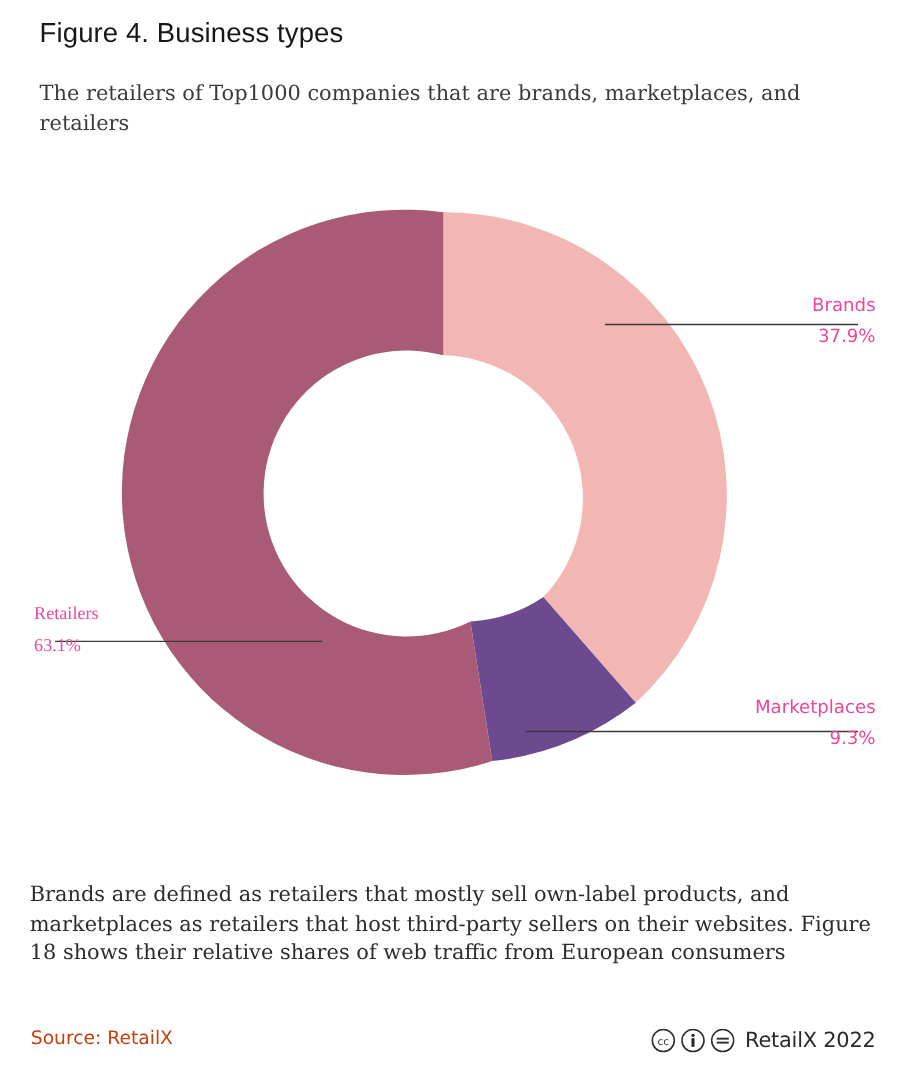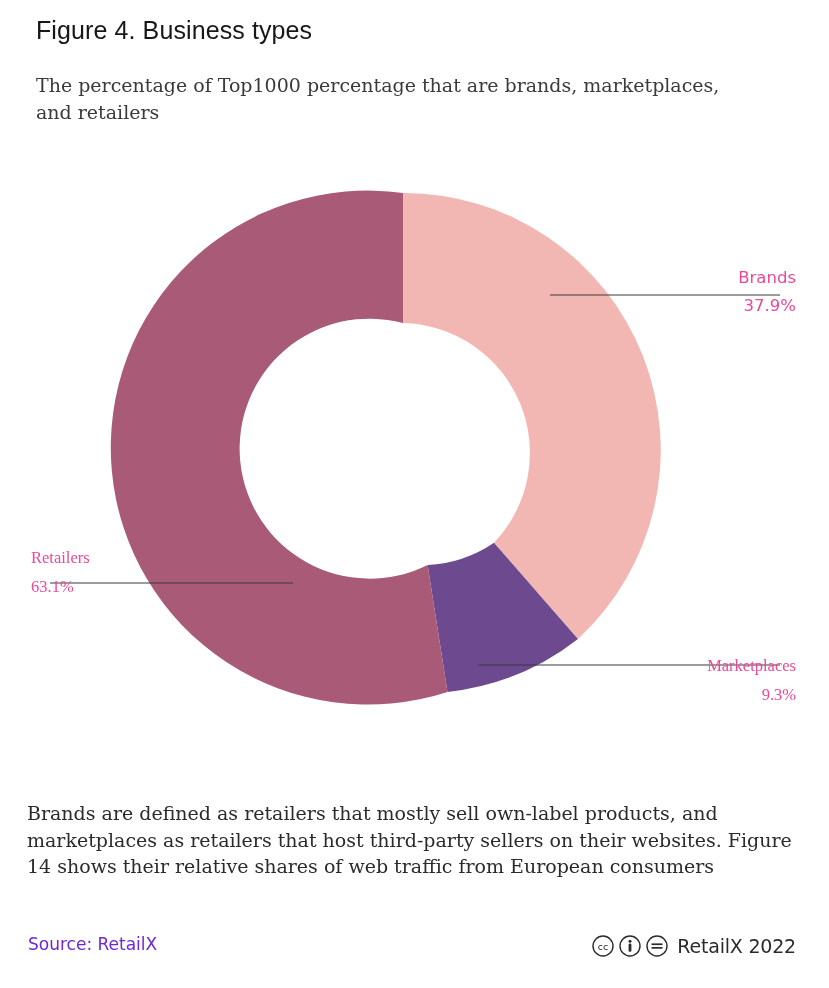--- a/index.html
+++ b/index.html
@@ -68,22 +68,21 @@
   }
   .label.left {
     text-align: left;
   }
   #label-brands {
     right: 33px;
     top: 108px;
   }
   #label-marketplaces {
     right: 33px;
-    top: 496px;
-    font-family: Liberation Serif, serif;
+    top: 473px;
   }
   #label-retailers {
     left: 31px;
     top: 388px;
     font-family: Liberation Serif, serif;
   }
   .footnote {
     position: absolute;
     left: 27px;
     top: 800px;
@@ -92,21 +91,21 @@
     line-height: 26.5px;
     color: #2b2b2b;
     font-family: "DejaVu Serif", serif;
   }
   .source {
     position: absolute;
     left: 28px;
     bottom: 34px;
     font-size: 17px;
     font-family: "DejaVu Sans", sans-serif;
-    color: #6d28d9;
+    color: #c2410c;
     margin-top: 43px;
   }
   .credit {
     position: absolute;
     right: 33px;
     bottom: 31px;
     display: flex;
     align-items: center;
     gap: 6px;
   }
@@ -122,21 +121,21 @@
     margin-left: 3px;
     letter-spacing: -0.2px;
   }
 </style>
 </head>
 <body>
 
 <div class="page">
 
   <div class="title">Figure 4. Business types</div>
-  <div class="subtitle">The percentage of Top1000 percentage that are brands, marketplaces, and retailers</div>
+  <div class="subtitle">The retailers of Top1000 companies that are brands, marketplaces, and retailers</div>
 
   <div class="chart-area">
     <svg class="donut-svg" width="829" height="600" viewBox="0 0 829 600">
 
       <path d="M 403 33 A 257 257 0 0 1 578 478.9 L 494 382.7 A 130 130 0 0 0 403 163 Z" fill="#f2b7b2"></path>
 
       <path d="M 578 478.9 A 257 257 0 0 1 448.4 288.2 L 448.4 288.2 A 257 257 0 0 1 444.2 532.8 L 424.1 406.9 A 130 130 0 0 0 494 382.7 Z" fill="#ffffff"></path>
       <path d="M 578 478.9 A 257 257 0 0 1 447.5 531.9 L 427.6 405 A 130 130 0 0 0 494 382.7 Z" fill="#6d4a8f"></path>
 
       <path d="M 447.5 531.9 A 257 257 0 1 1 403 33 L 403 163 A 130 130 0 1 0 427.6 405 Z" fill="#a85a76"></path>
@@ -155,21 +154,21 @@
       <span>Marketplaces</span>
       <span class="val">9.3%</span>
     </div>
 
     <div class="label left" id="label-retailers">
       <span>Retailers</span>
       <span class="val">63.1%</span>
     </div>
   </div>
 
-  <div class="footnote">Brands are defined as retailers that mostly sell own-label products, and marketplaces as retailers that host third-party sellers on their websites. Figure 14 shows their relative shares of web traffic from European consumers</div>
+  <div class="footnote">Brands are defined as retailers that mostly sell own-label products, and marketplaces as retailers that host third-party sellers on their websites. Figure 18 shows their relative shares of web traffic from European consumers</div>
 
   <div class="source">Source: RetailX</div>
 
   <div class="credit">
     <div class="cc-icons">
       <svg width="22" height="22" viewBox="0 0 22 22">
         <circle cx="11" cy="11" r="10" fill="none" stroke="#2a2a2a" stroke-width="1.4"></circle>
         <text x="11" y="15.2" text-anchor="middle" font-family="DejaVu Sans, sans-serif" font-size="9.5" fill="#2a2a2a">cc</text>
       </svg>
       <svg width="22" height="22" viewBox="0 0 22 22">

